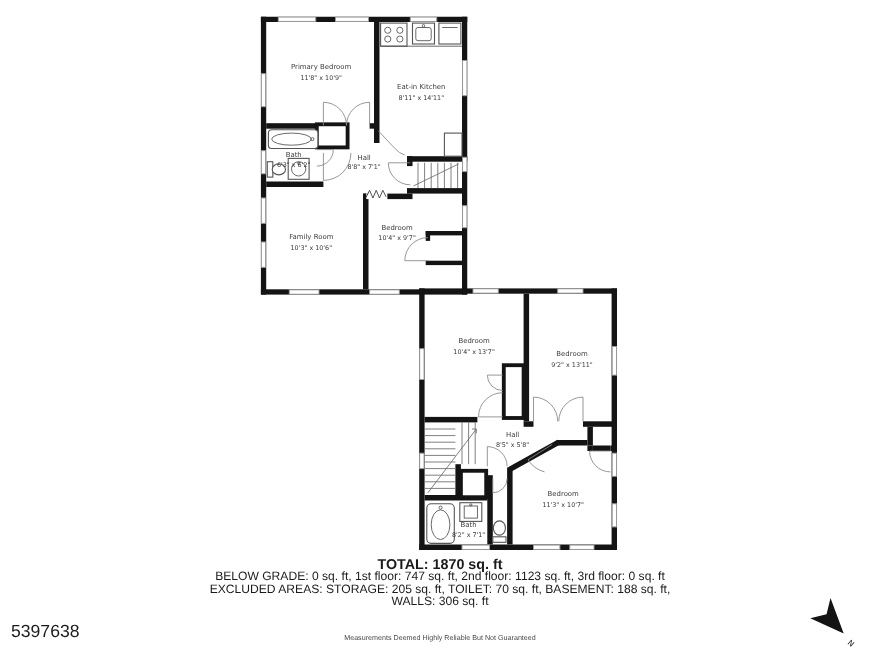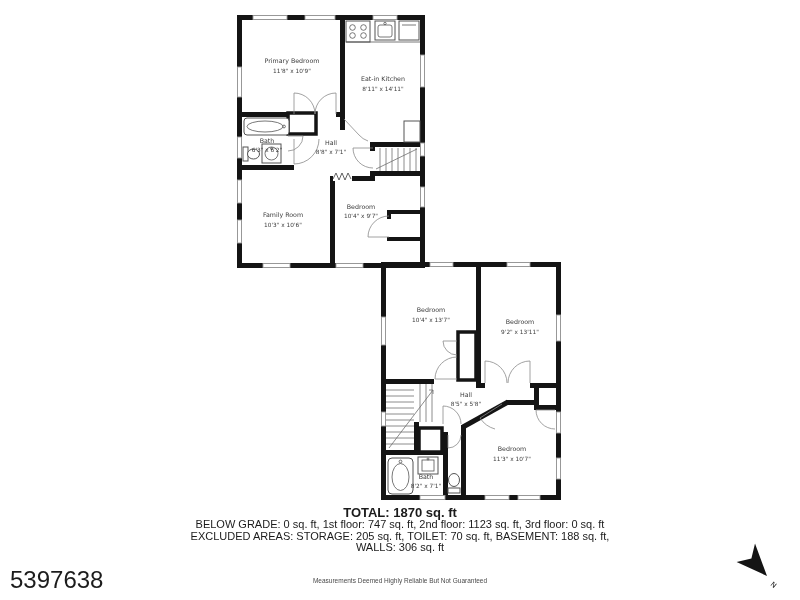--- a/index.html
+++ b/index.html
@@ -17,21 +17,21 @@
   .tread{stroke:#6f6f6f;stroke-width:0.8;}
   .zig{fill:none;stroke:#3a3a3a;stroke-width:0.8;}
   .rl{font-family:"DejaVu Sans",sans-serif;font-size:6.3px;fill:#3b3b3b;text-anchor:middle;}
   .rd{font-family:"DejaVu Sans",sans-serif;font-size:5.8px;fill:#3b3b3b;text-anchor:middle;}
   
   .summary{position:absolute;left:0;top:506px;width:800px;text-align:center;color:#1b1b1b;}
   .summary .total{font-size:13px;font-weight:700;line-height:13px;}
   .summary .line{font-size:11px;line-height:11.6px;}
   .disclaimer{position:absolute;left:0;top:577px;width:800px;text-align:center;
               font-size:6.5px;color:#4a4a4a;}
-  .listing-id{position:absolute;left:10px;top:566px;font-size:24px;color:#1c1c1c;}
+  .listing-id{position:absolute;left:10px;top:566px;font-size:16px;color:#1c1c1c;}
   .compass{position:absolute;left:731px;top:538px;}
 </style>
 </head>
 <body>
 
 <div class="canvas">
 
   <div class="plan" style="left:237px;top:15px;">
     <svg width="188" height="253" viewBox="0 0 188 253">
 

